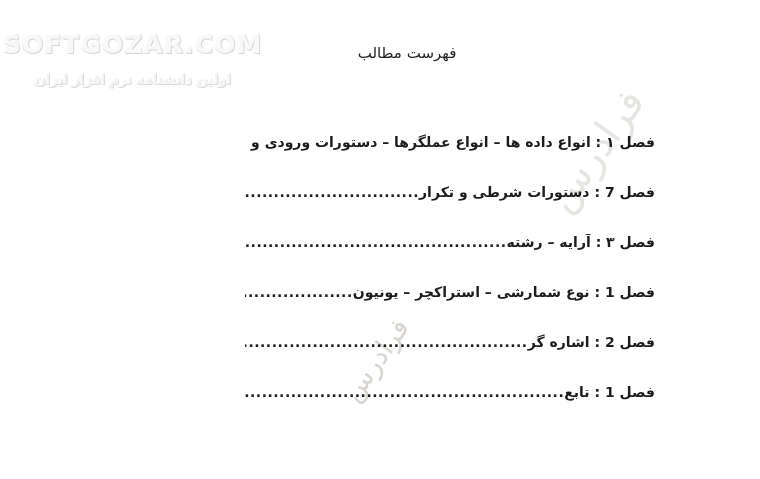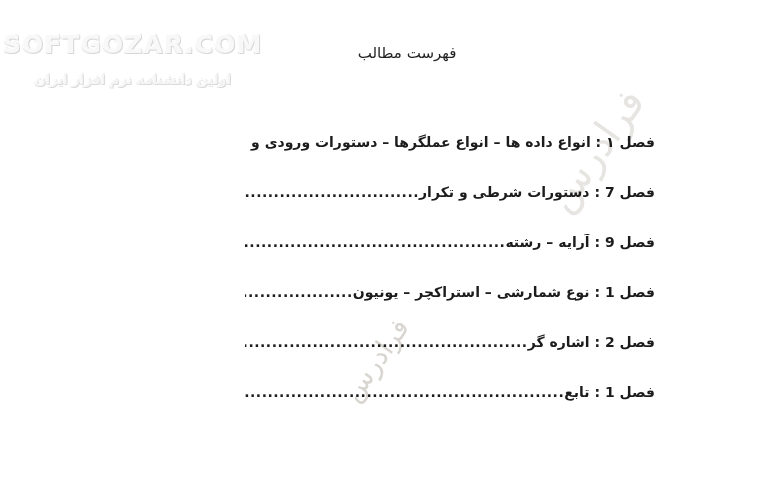--- a/index.html
+++ b/index.html
@@ -141,21 +141,21 @@
   <div class="toc">
     <div class="toc-line">
       <span class="toc-label">فصل ۱ :  انواع داده ها – انواع عملگرها – دستورات ورودی و خروجی و</span>
       <span class="toc-leader">................................................................................................................................................................</span>
     </div>
     <div class="toc-line">
       <span class="toc-label">فصل 7 : دستورات شرطی و تکرار</span>
       <span class="toc-leader">................................................................................................................................................................</span>
     </div>
     <div class="toc-line">
-      <span class="toc-label">فصل 9 : آرایه – رشته</span>
+      <span class="toc-label">فصل ۳ : آرایه – رشته</span>
       <span class="toc-leader">................................................................................................................................................................</span>
     </div>
     <div class="toc-line">
       <span class="toc-label">فصل 1 : نوع شمارشی – استراکچر – یونیون</span>
       <span class="toc-leader">................................................................................................................................................................</span>
     </div>
     <div class="toc-line">
       <span class="toc-label">فصل 2 : اشاره گر</span>
       <span class="toc-leader">................................................................................................................................................................</span>
     </div>

